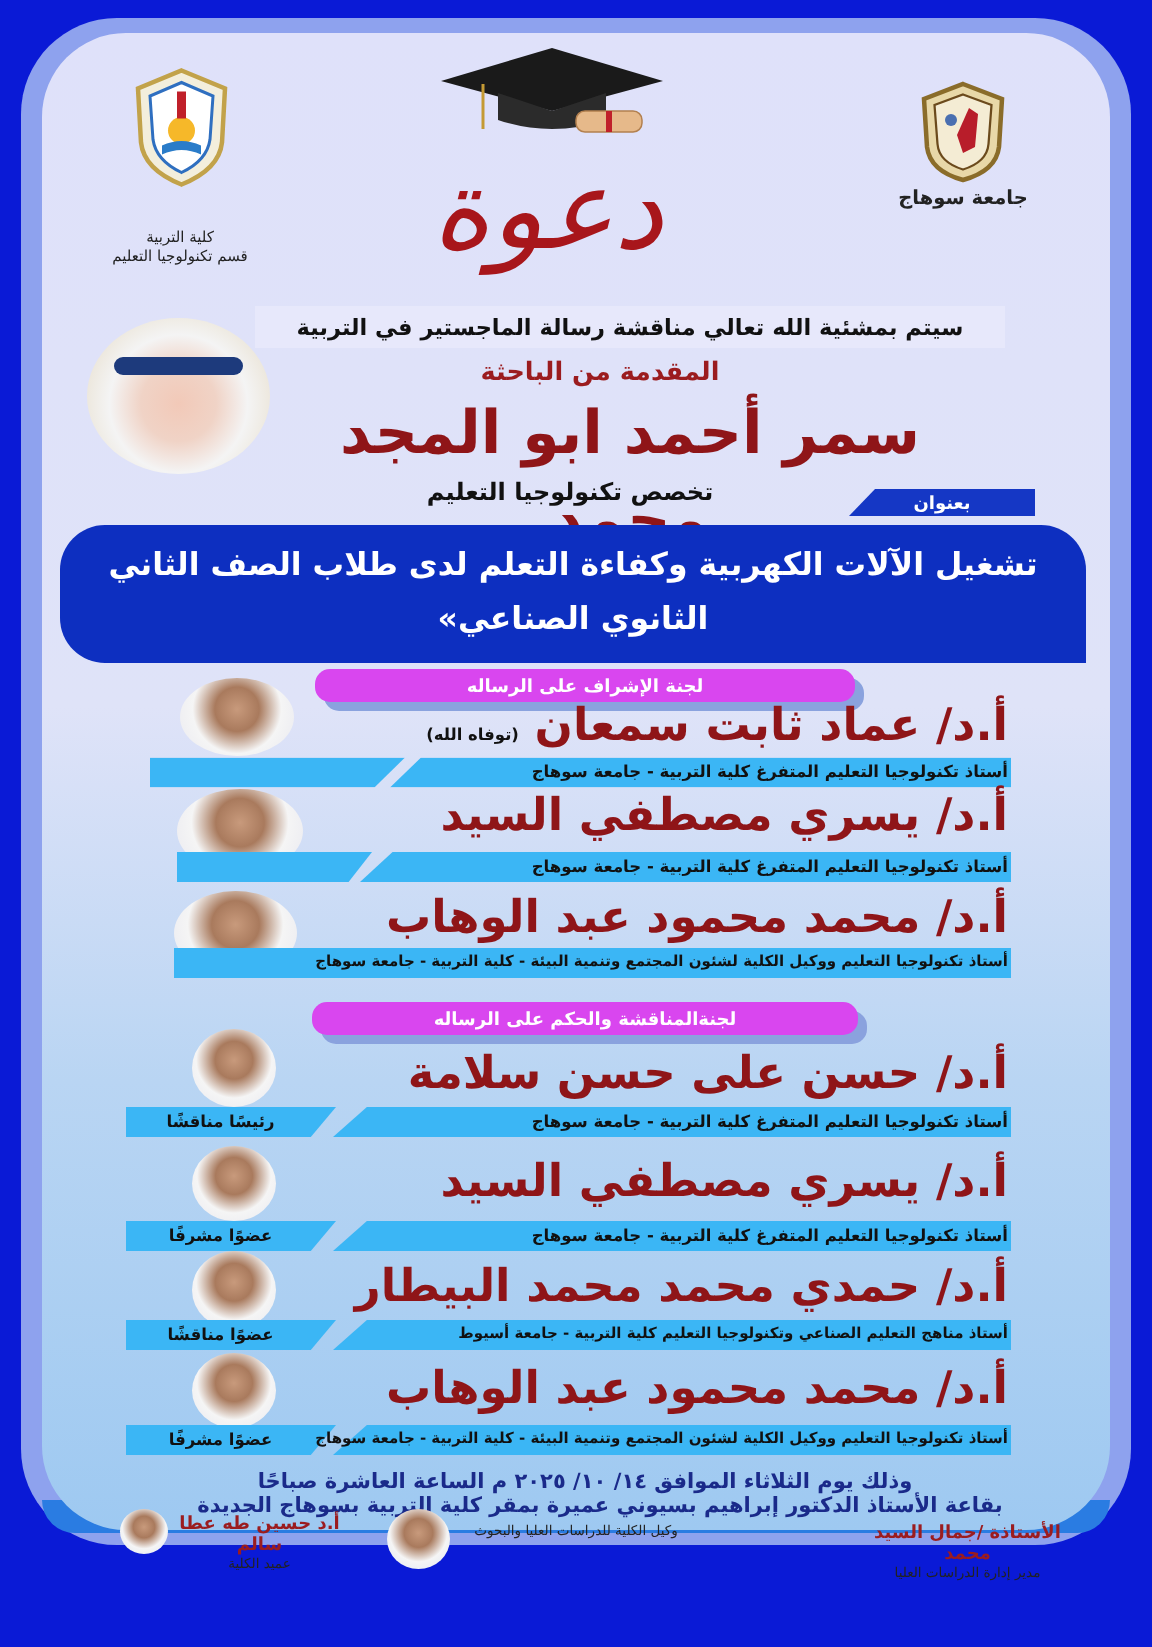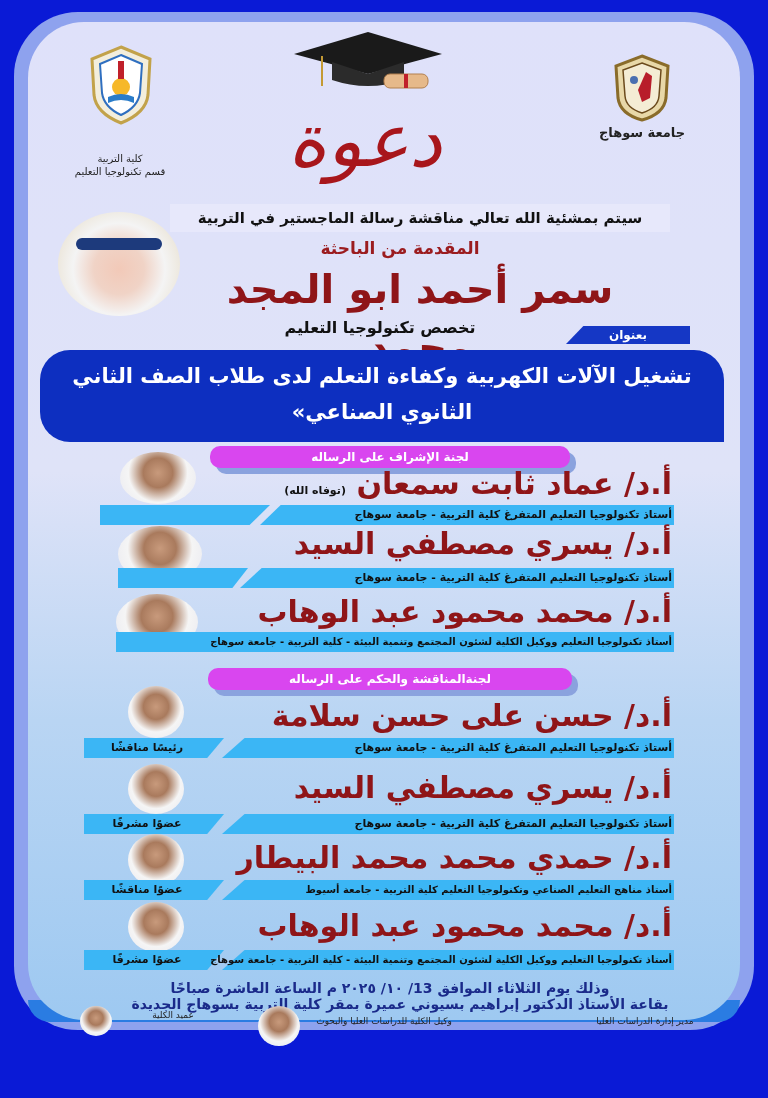--- a/index.html
+++ b/index.html
@@ -154,28 +154,30 @@
 
 <div class="member" style="top:902px;">
   <div class="m-photo" style="left:128px;top:0;width:56px;height:50px;"></div>
   <div class="m-name" style="top:6px;">أ.د/ محمد محمود عبد الوهاب</div>
   <div class="m-bar-left" style="left:84px;top:48px;width:140px;"></div>
   <div class="m-role" style="left:84px;top:48px;width:126px;">عضوًا مشرفًا</div>
   <div class="m-bar" style="left:222px;top:48px;width:452px;clip-path:polygon(5% 0,100% 0,100% 100%,0 100%);"></div>
   <div class="m-desc" style="top:48px;font-size:10px;">أستاذ تكنولوجيا التعليم ووكيل الكلية لشئون المجتمع وتنمية البيئة - كلية التربية - جامعة سوهاج</div>
 </div>
 
-<div class="abs footer-date">وذلك يوم الثلاثاء الموافق 13/ ١٠/ ٢٠٢٥ م الساعة العاشرة صباحًا</div>
+<div class="abs footer-date">وذلك يوم الثلاثاء الموافق ١٤/ ١٠/ ٢٠٢٥ م الساعة العاشرة صباحًا</div>
 <div class="abs footer-venue">بقاعة الأستاذ الدكتور إبراهيم بسيوني عميرة بمقر كلية التربية بسوهاج الجديدة</div>
 
 <div class="sig" style="left:570px;top:1014px;width:150px;">
+  <div class="sig-name">الأستاذة /جمال السيد محمد</div>
   <div class="sig-title">مدير إدارة الدراسات العليا</div>
 </div>
 
 <div class="sig-photo" style="left:258px;top:1006px;width:42px;height:40px;"></div>
 <div class="sig" style="left:304px;top:1014px;width:160px;">
   <div class="sig-title">وكيل الكلية للدراسات العليا والبحوث</div>
 </div>
 
 <div class="sig-photo" style="left:80px;top:1006px;width:32px;height:30px;"></div>
 <div class="sig" style="left:108px;top:1008px;width:130px;">
+  <div class="sig-name">أ.د حسين طه عطا سالم</div>
   <div class="sig-title">عميد الكلية</div>
 </div>
 
 </body></html>

